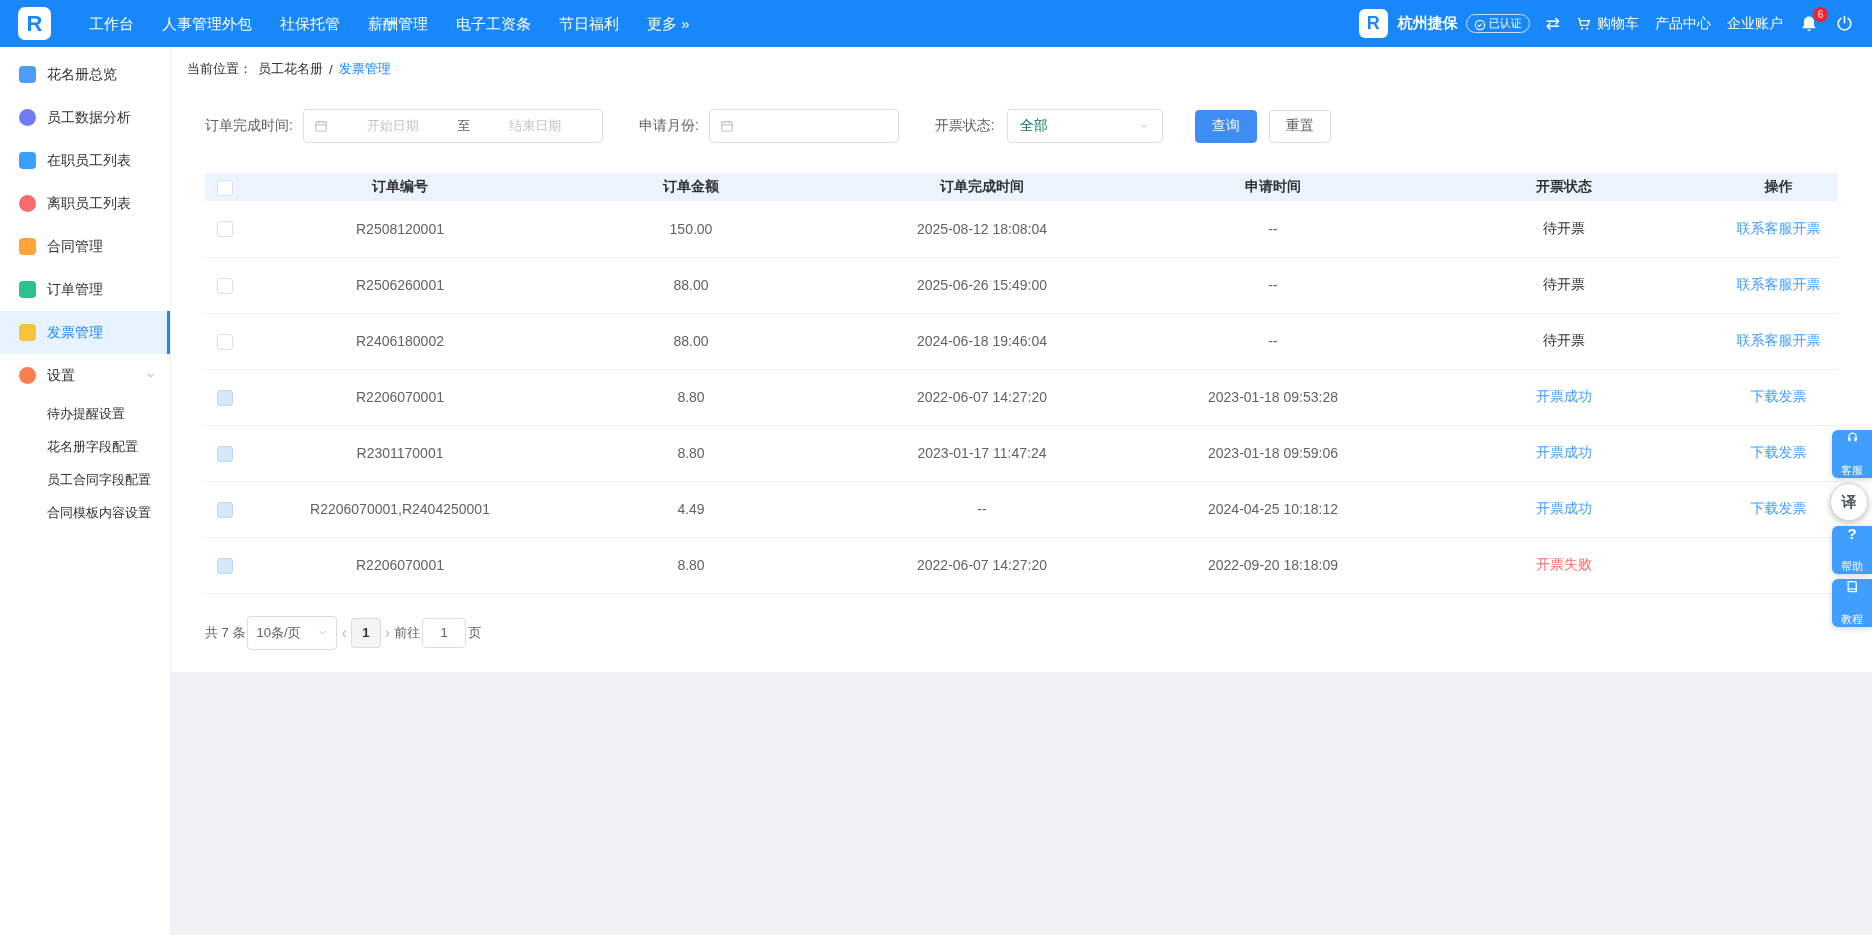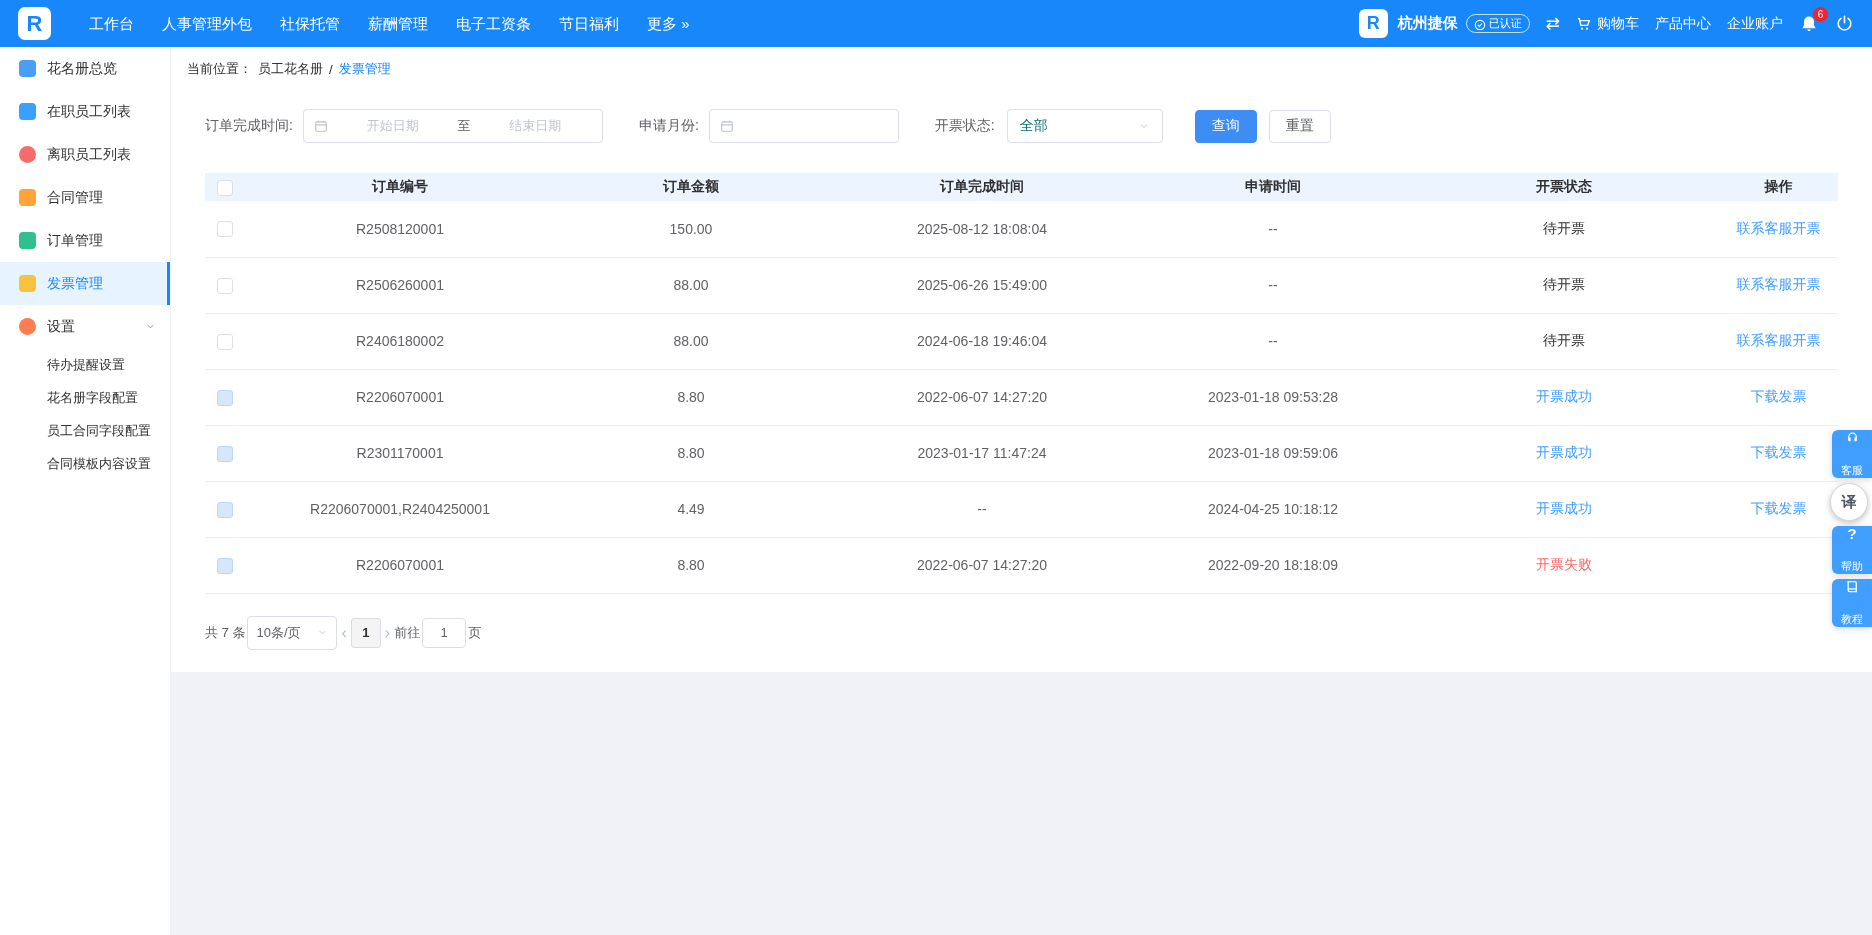--- a/index.html
+++ b/index.html
@@ -15,21 +15,21 @@
   .topbar-right{margin-left:auto;display:flex;align-items:center;gap:16px}
   .company-name{font-size:15px;font-weight:700;margin-left:-6px;white-space:nowrap}
   .verified-badge{display:inline-flex;align-items:flex-end;gap:3px;border:1px solid rgba(255,255,255,.75);border-radius:10px;padding:1px 7px;font-size:11px;margin-left:-8px;white-space:nowrap}
   .swap{font-size:17px;cursor:pointer}
   .top-link{display:inline-flex;align-items:center;gap:5px;font-size:14px;cursor:pointer;white-space:nowrap}
   .bell-wrap{position:relative;cursor:pointer;display:inline-flex}
   .badge{position:absolute;top:-7px;right:-9px;background:#f5222d;color:#fff;font-size:10px;min-width:15px;height:15px;border-radius:8px;display:flex;align-items:center;justify-content:center;padding:0 3px}
   .power{cursor:pointer;display:inline-flex}
 
   
-  .sidebar{position:absolute;top:47px;left:0;width:171px;height:888px;background:#fff;padding-top:0;z-index:10;border-right:1px solid #f0f2f5}
+  .sidebar{position:absolute;top:47px;left:0;width:171px;height:888px;background:#fff;padding-top:6px;z-index:10;border-right:1px solid #f0f2f5}
   .side-item{display:flex;align-items:center;height:43px;padding:0 14px 0 19px;cursor:pointer;position:relative;font-size:14px;color:#303133}
   .side-item .side-label{margin-left:11px;white-space:nowrap}
   .side-item.active{background:#e7f3fe;color:#1787fa}
   .side-item.active::after{content:"";position:absolute;right:0;top:0;height:100%;width:3px;background:#1787fa}
   .side-icon{width:17px;height:17px;border-radius:4px;flex:none}
   .side-icon.round{border-radius:50%}
   .caret{margin-left:auto;display:inline-flex;color:#909399}
   .sub-item{height:33px;line-height:33px;padding-left:47px;font-size:13px;color:#303133;cursor:pointer;white-space:nowrap}
 
   
@@ -124,20 +124,24 @@
   </div>
 </header>
 
 <aside class="sidebar">
   <div id="side-menu">
       <div class="side-item">
         <span class="side-icon " style="background: rgb(74, 159, 245);"></span>
         <span class="side-label">花名册总览</span>
       </div>
       <div class="side-item">
+        <span class="side-icon round" style="background: rgb(111, 123, 247);"></span>
+        <span class="side-label">员工数据分析</span>
+      </div>
+      <div class="side-item">
         <span class="side-icon " style="background: rgb(58, 160, 255);"></span>
         <span class="side-label">在职员工列表</span>
       </div>
       <div class="side-item">
         <span class="side-icon round" style="background: rgb(245, 108, 108);"></span>
         <span class="side-label">离职员工列表</span>
       </div>
       <div class="side-item">
         <span class="side-icon " style="background: rgb(255, 164, 58);"></span>
         <span class="side-label">合同管理</span>

